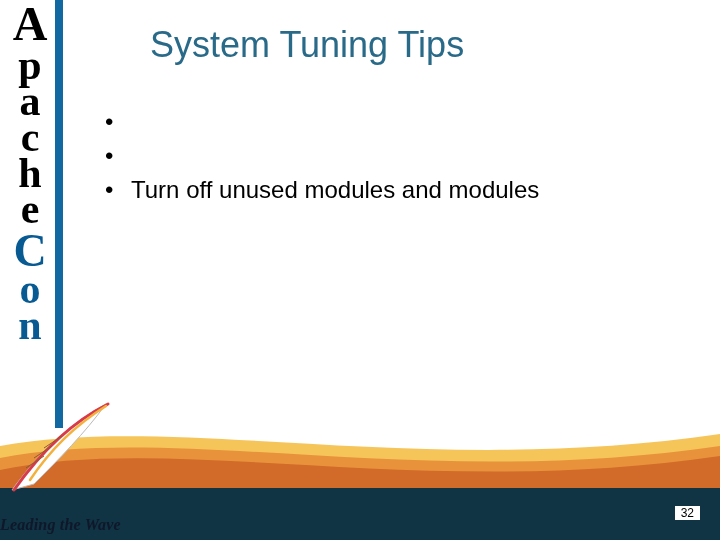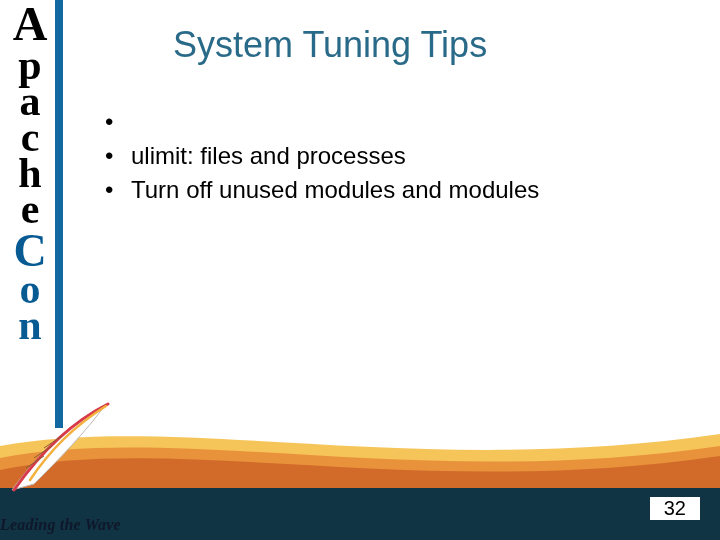--- a/index.html
+++ b/index.html
@@ -43,21 +43,20 @@
     line-height: 1;
   }
   .blue { color: #085a92; }
   .title {
     position: absolute;
     left: 150px;
     top: 24px;
     font-size: 36px;
     color: #2a6a89;
     font-family: Arial, sans-serif;
-    margin-left: 23px;
   }
   .bullets {
     position: absolute;
     left: 105px;
     top: 105px;
     font-size: 24px;
     color: #000;
     line-height: 1.42;
   }
   .bullets .row { display: flex; }
@@ -95,22 +94,22 @@
     font-style: italic;
     font-weight: bold;
     letter-spacing: 0.2px;
   }
   .pagenum {
     position: absolute;
     right: 20px;
     bottom: 20px;
     background: #fff;
     color: #000;
-    font-size: 20px;
-    padding: 0 14px;
+    font-size: 12px;
+    padding: 0 6px;
     z-index: 30;
   }
   .feather {
     position: absolute;
     left: 4px;
     top: 398px;
     width: 130px;
     height: 100px;
     z-index: 20;
   }
@@ -134,21 +133,20 @@
 </div>
 
 <div class="title">System Tuning Tips</div>
 
 <div class="bullets">
   <div class="row">
     <span class="dot">•</span>
   </div>
   <div class="row">
     <span class="dot">•</span>
-    <span>ulimit: files and processes</span>
   </div>
   <div class="row">
     <span class="dot">•</span>
     <span>Turn off unused modules and modules</span>
   </div>
 </div>
 
 <div class="swoosh-wrap">
   <svg width="720" height="75" viewBox="0 0 720 75">
     <path d="M0,28 C180,-5 420,60 720,16 L720,55 C420,88 180,15 0,55 Z" fill="#f6c55a"></path>

